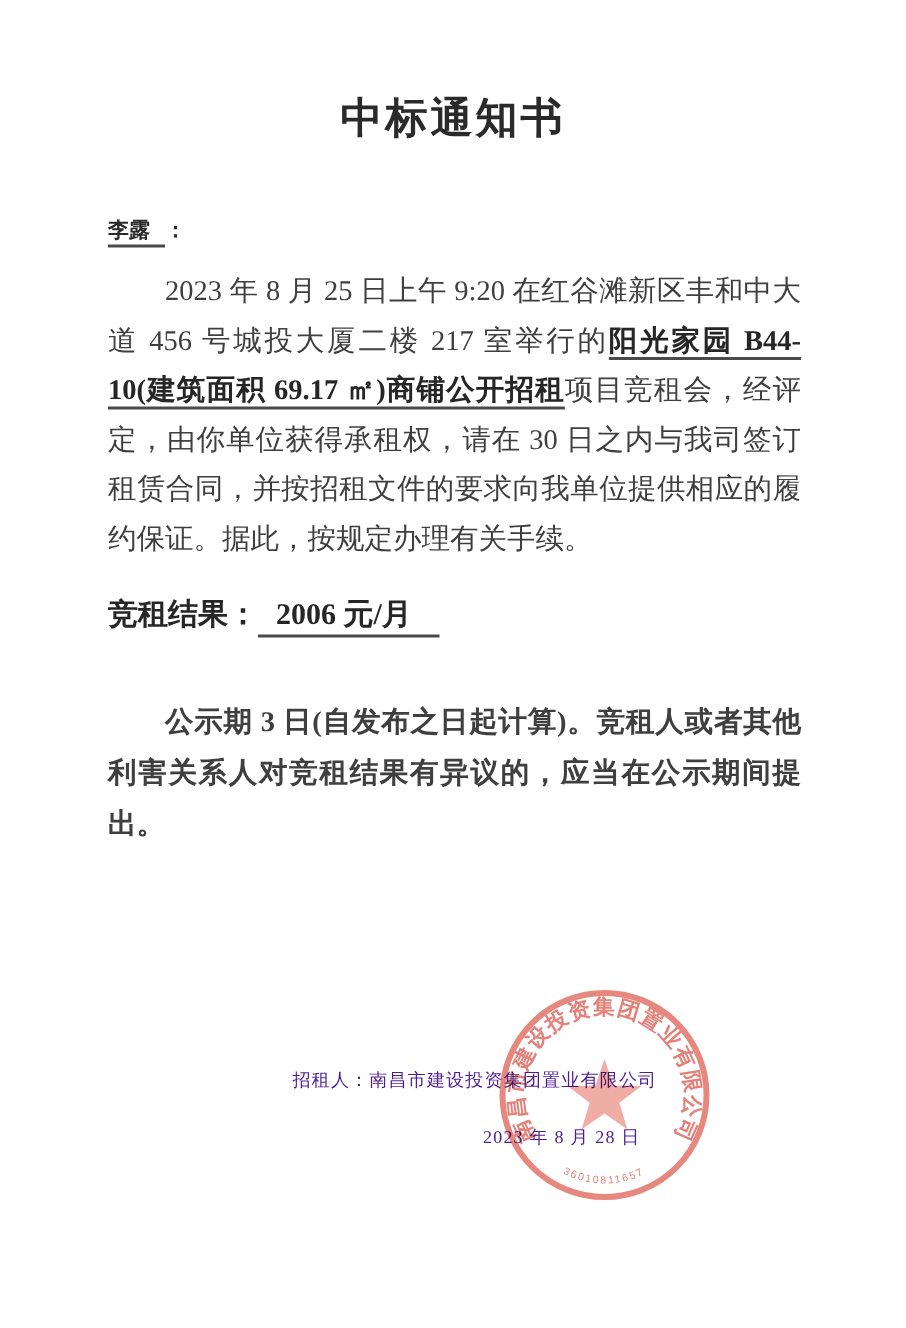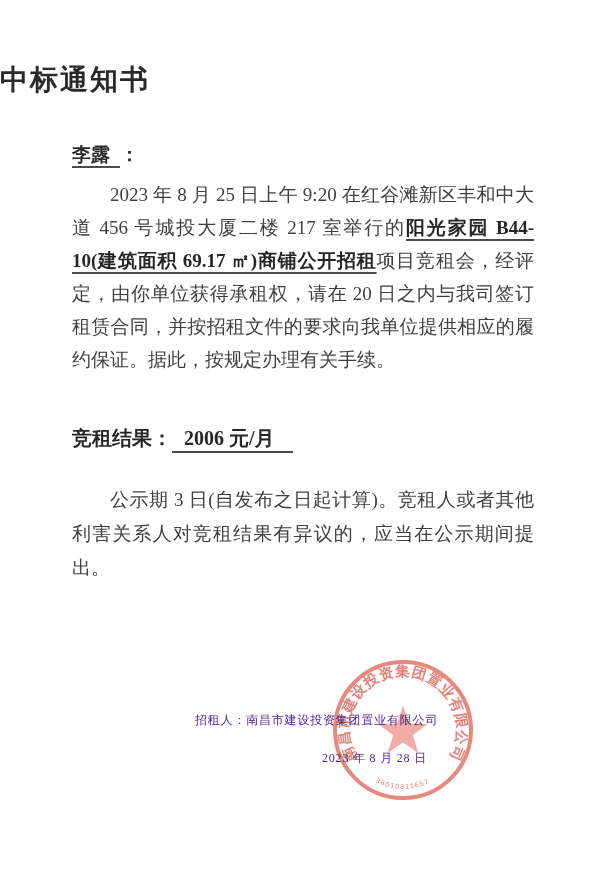--- a/index.html
+++ b/index.html
@@ -8,32 +8,33 @@
     position: relative;
     width: 604px;
     height: 885px;
     background: #ffffff;
     font-family: "Liberation Serif", "DejaVu Serif", serif;
     color: #3f3f3f;
     overflow: hidden;
   }
   .doc-title {
     padding-top: 60px;
+    text-align: center;
     font-size: 28px;
     line-height: 40px;
     font-weight: bold;
     letter-spacing: 2px;
     color: #2a2a2a;
   }
   .content {
     margin: 0 70px 0 72px;
   }
   .salutation {
     margin-top: 40px;
-    font-size: 19px;
+    font-size: 14px;
     line-height: 30px;
     font-weight: bold;
     color: #2a2a2a;
   }
   .salutation .name {
     border-bottom: 2px solid #4a4a4a;
     padding-right: 10px;
     padding-bottom: 1px;
   }
   .body-para {
@@ -46,35 +47,36 @@
   }
   .hl {
     font-weight: bold;
     color: #262626;
     text-decoration: underline;
     text-underline-offset: 5px;
     text-decoration-thickness: 1.5px;
     text-decoration-color: #4a4a4a;
   }
   .result-line {
-    margin-top: 46px;
+    margin-top: 18px;
     font-size: 20px;
     line-height: 33px;
     font-weight: bold;
     color: #262626;
   }
   .result-value {
     border-bottom: 2px solid #4a4a4a;
     padding: 0 18px 2px 12px;
   }
   .notice {
-    margin-top: 28px;
+    margin-top: 38px;
     font-size: 19px;
     line-height: 34px;
     color: #3f3f3f;
+    font-weight: bold;
   }
   .notice p {
     text-align: justify;
     text-indent: 2em;
   }
   .sign-line {
     position: absolute;
     font-size: 12px;
     letter-spacing: 0.8px;
     color: #4c1d95;
@@ -96,21 +98,21 @@
 <body>
 
 <div class="page">
 
   <h1 class="doc-title">中标通知书</h1>
 
   <div class="content">
 
     <div class="salutation"><span class="name">李露</span><span>：</span></div>
 
-    <p class="body-para"><span>2023 年 8 月 25 日上午 9:20 在红谷滩新区丰和中大道 456 号城投大厦二楼 217 室举行的</span><span class="hl">阳光家园 B44-10(建筑面积 69.17 ㎡)商铺公开招租</span><span>项目竞租会，经评定，由你单位获得承租权，请在 20 日之内与我司签订租赁合同，并按招租文件的要求向我单位提供相应的履约保证。据此，按规定办理有关手续。</span></p>
+    <p class="body-para"><span>2023 年 8 月 25 日上午 9:20 在红谷滩新区丰和中大道 456 号城投大厦二楼 217 室举行的</span><span class="hl">阳光家园 B44-10(建筑面积 69.17 ㎡)商铺公开招租</span><span>项目竞租会，经评定，由你单位获得承租权，请在 30 日之内与我司签订租赁合同，并按招租文件的要求向我单位提供相应的履约保证。据此，按规定办理有关手续。</span></p>
 
     <div class="result-line"><span>竞租结果：</span><span class="result-value">2006 元/月</span></div>
 
     <div class="notice">
       <p>公示期 3 日(自发布之日起计算)。竞租人或者其他利害关系人对竞租结果有异议的，应当在公示期间提出。</p>
     </div>
 
   </div>
 
   <div class="sign-line sign-lessor">招租人：南昌市建设投资集团置业有限公司</div>

